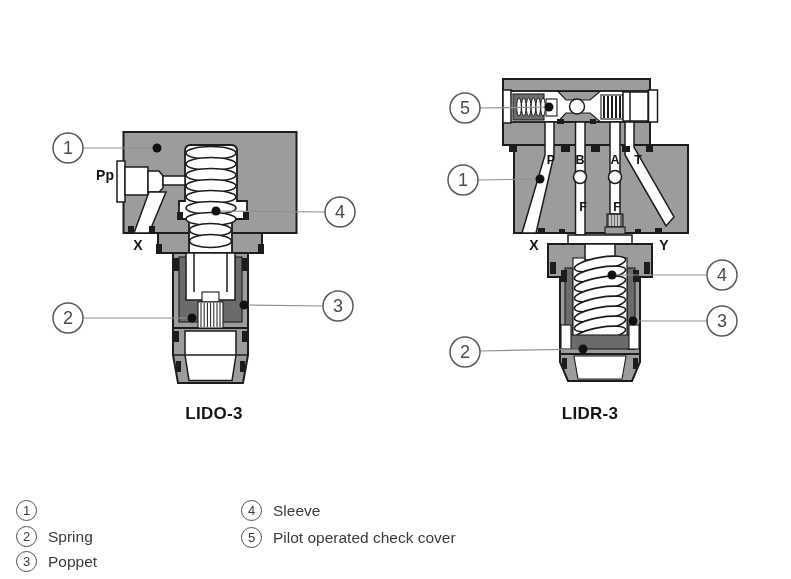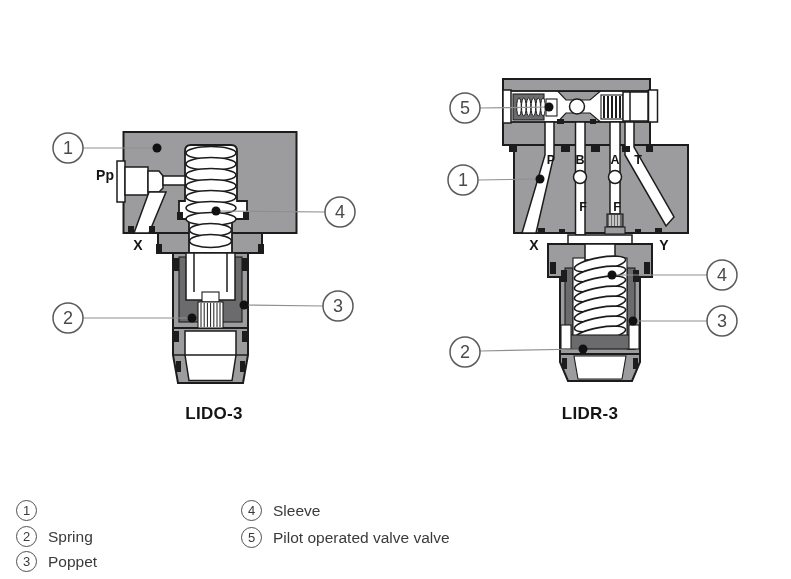--- a/index.html
+++ b/index.html
@@ -284,17 +284,17 @@
   <div class="legend-item" style="left:16px;top:551px;">
     <span class="lg-circle">3</span>
     <span class="lg-label">Poppet</span>
   </div>
   <div class="legend-item" style="left:241px;top:500px;">
     <span class="lg-circle">4</span>
     <span class="lg-label">Sleeve</span>
   </div>
   <div class="legend-item" style="left:241px;top:527px;">
     <span class="lg-circle">5</span>
-    <span class="lg-label">Pilot operated valve valve</span>
+    <span class="lg-label">Pilot operated check cover</span>
   </div>
 </div>
 
 </div>
 
 </body></html>

